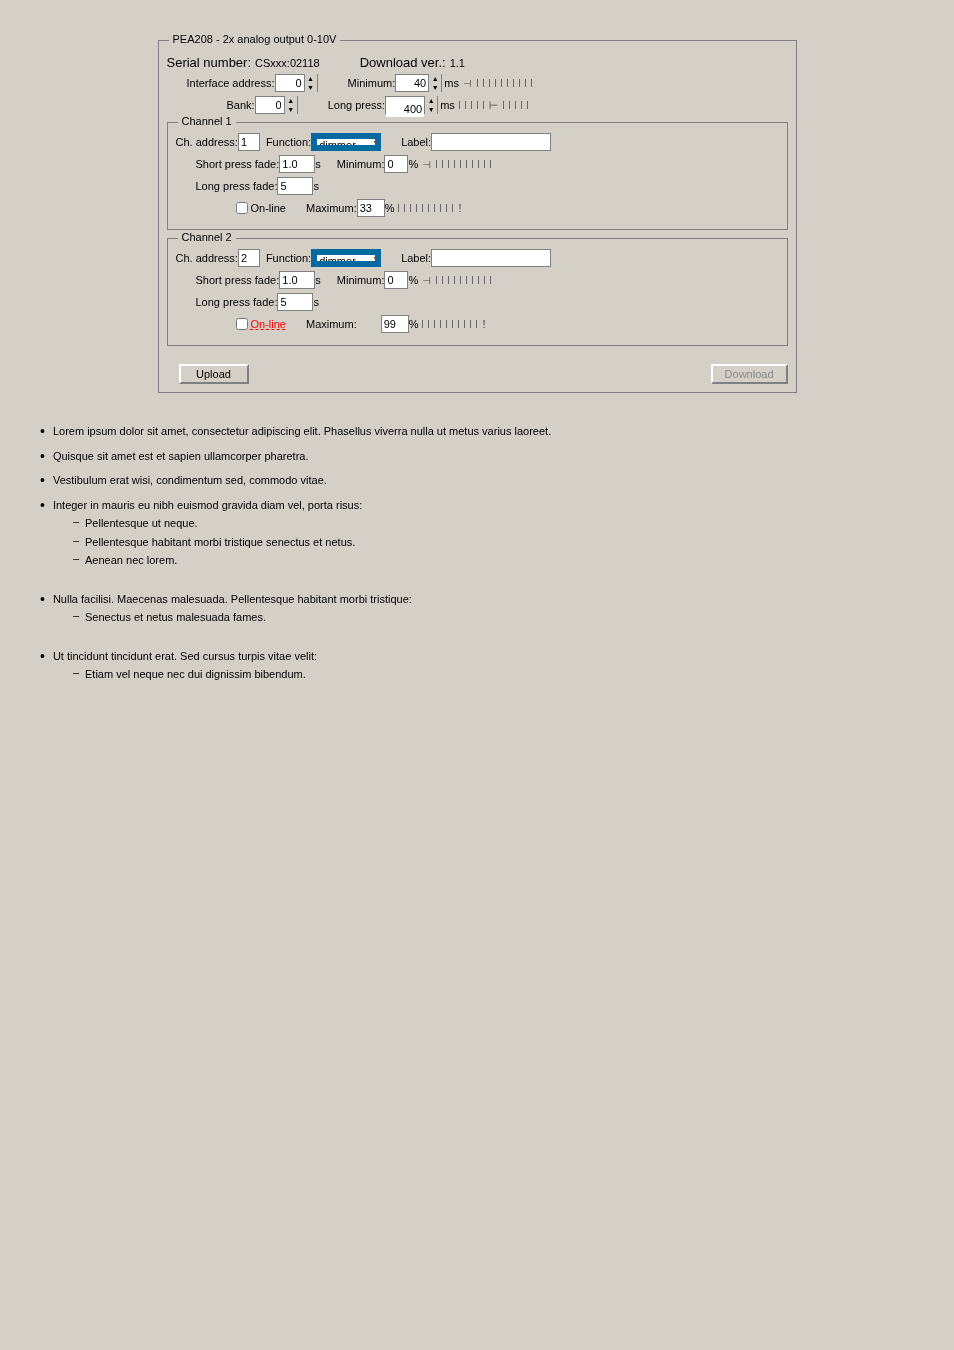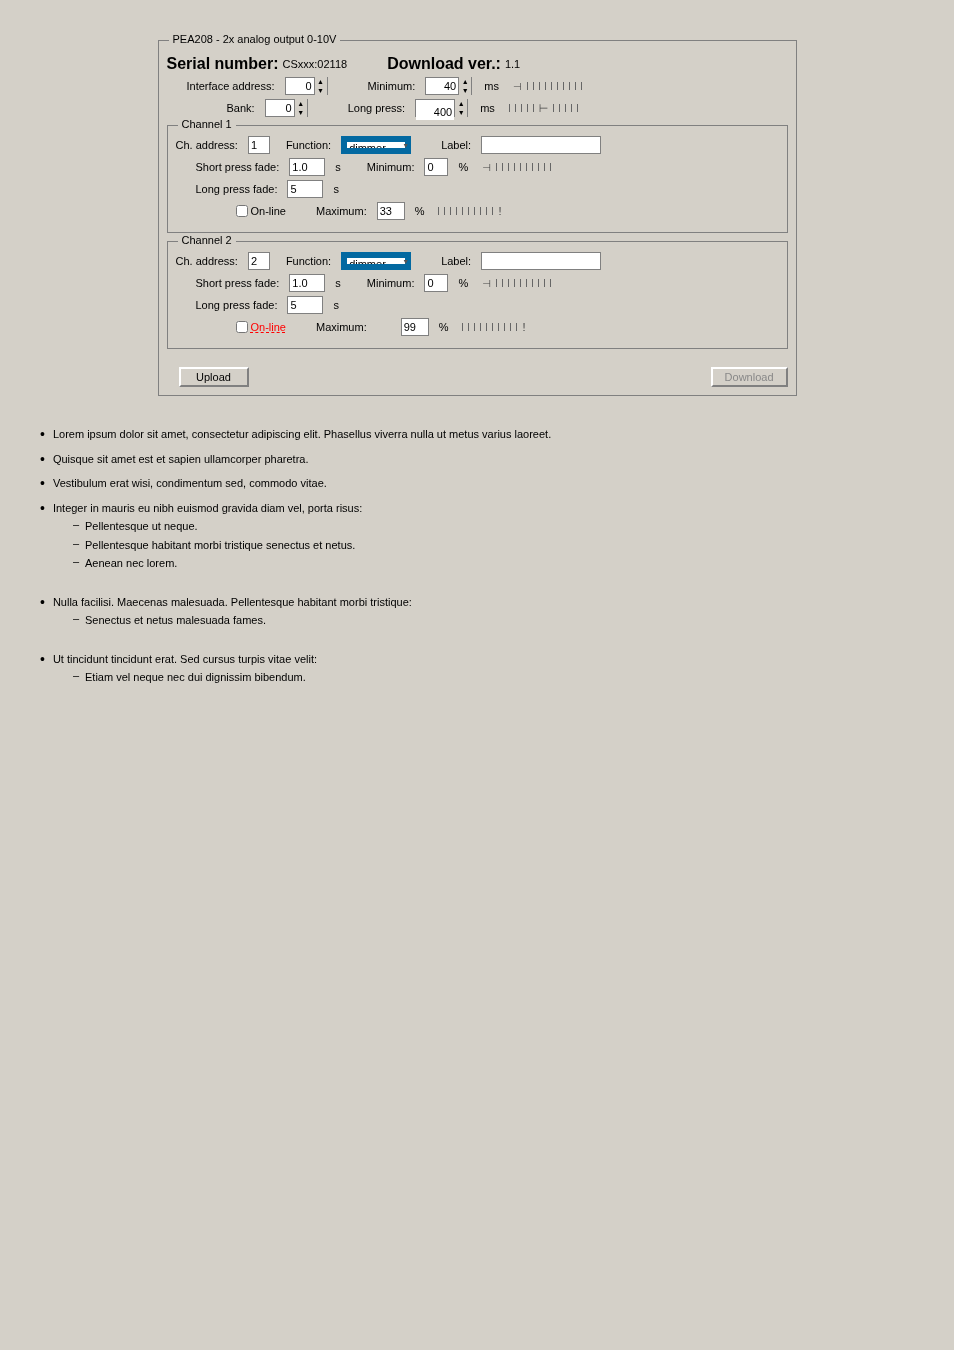--- a/index.html
+++ b/index.html
@@ -40,34 +40,33 @@
     }
 
     .info-row {
       display: flex;
       align-items: center;
       margin-bottom: 4px;
       margin-top: 6px;
     }
 
     .info-label {
-      font-size: 16px;
+      font-size: 13px;
       margin-right: 4px;
-      font-weight: bold;
     }
 
     .info-value {
       font-size: 11px;
     }
 
     .row {
       display: flex;
       align-items: center;
       margin-bottom: 4px;
-      gap: 10px;
+      gap: 0;
     }
 
     .field-label {
       font-size: 11px;
       white-space: nowrap;
     }
 
     .spinbox {
       display: inline-flex;
       align-items: center;

